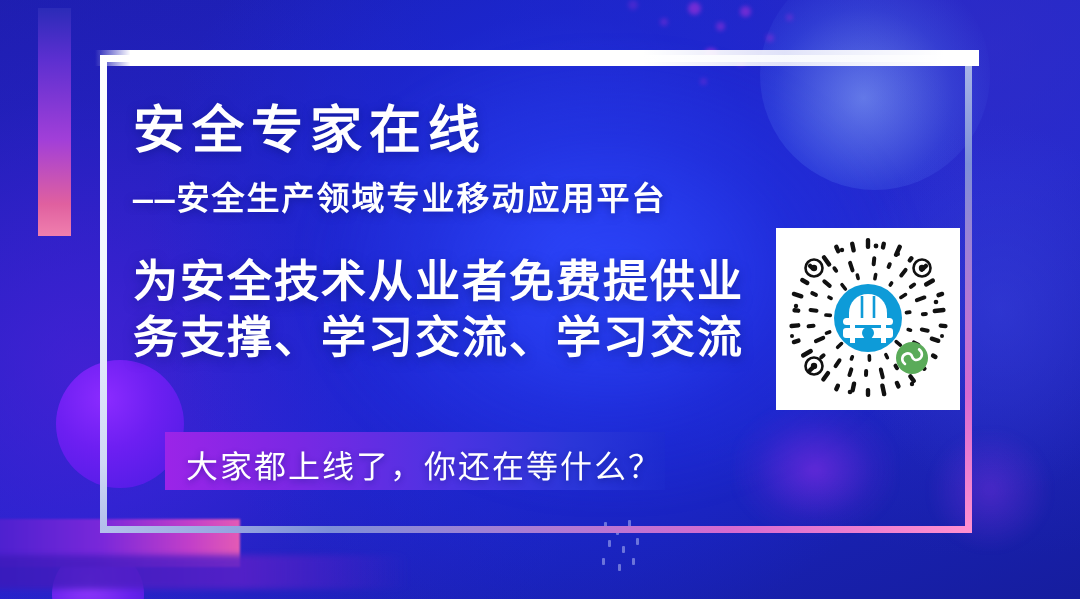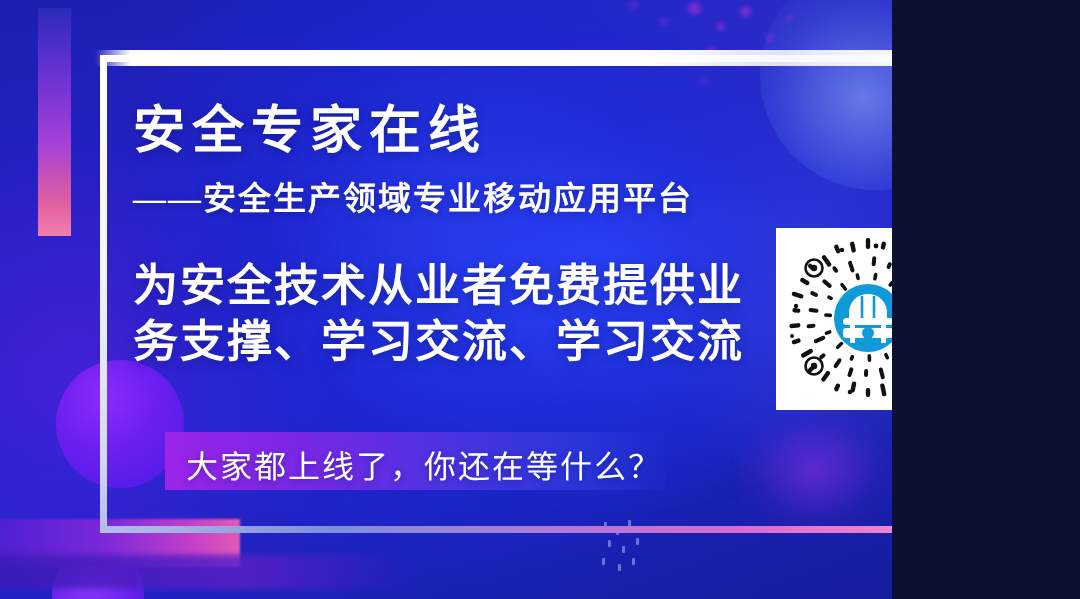--- a/index.html
+++ b/index.html
@@ -1,24 +1,24 @@
 <!DOCTYPE html>
 <html lang="zh-CN"><head>
 <meta charset="utf-8">
 <title>安全专家在线</title>
 <style>
   html,body{margin:0;padding:0;background:#0d1030;}
   *{box-sizing:border-box;}
 
   .banner{
     position:relative;
-    width:892px;
+    width:1080px;
     height:599px;
     overflow:hidden;
-    font-family:Liberation Serif, serif;
+    font-family:Liberation Mono, monospace;
     background:
       radial-gradient(circle at 52% 40%, rgba(40,60,235,0.95) 0%, rgba(28,40,215,0.55) 34%, rgba(22,28,180,0.0) 62%),
       radial-gradient(circle at 8% 62%, rgba(95,30,220,0.55) 0%, rgba(70,25,200,0.18) 26%, rgba(30,30,170,0.0) 48%),
       radial-gradient(circle at 92% 8%, rgba(58,48,200,0.55) 0%, rgba(30,30,170,0.0) 45%),
       linear-gradient(160deg,#1a1fae 0%,#1b24c4 30%,#1c27cf 55%,#161d9e 100%);
   }
 
   
   .bg-layer{position:absolute;inset:0;overflow:hidden;}
 

